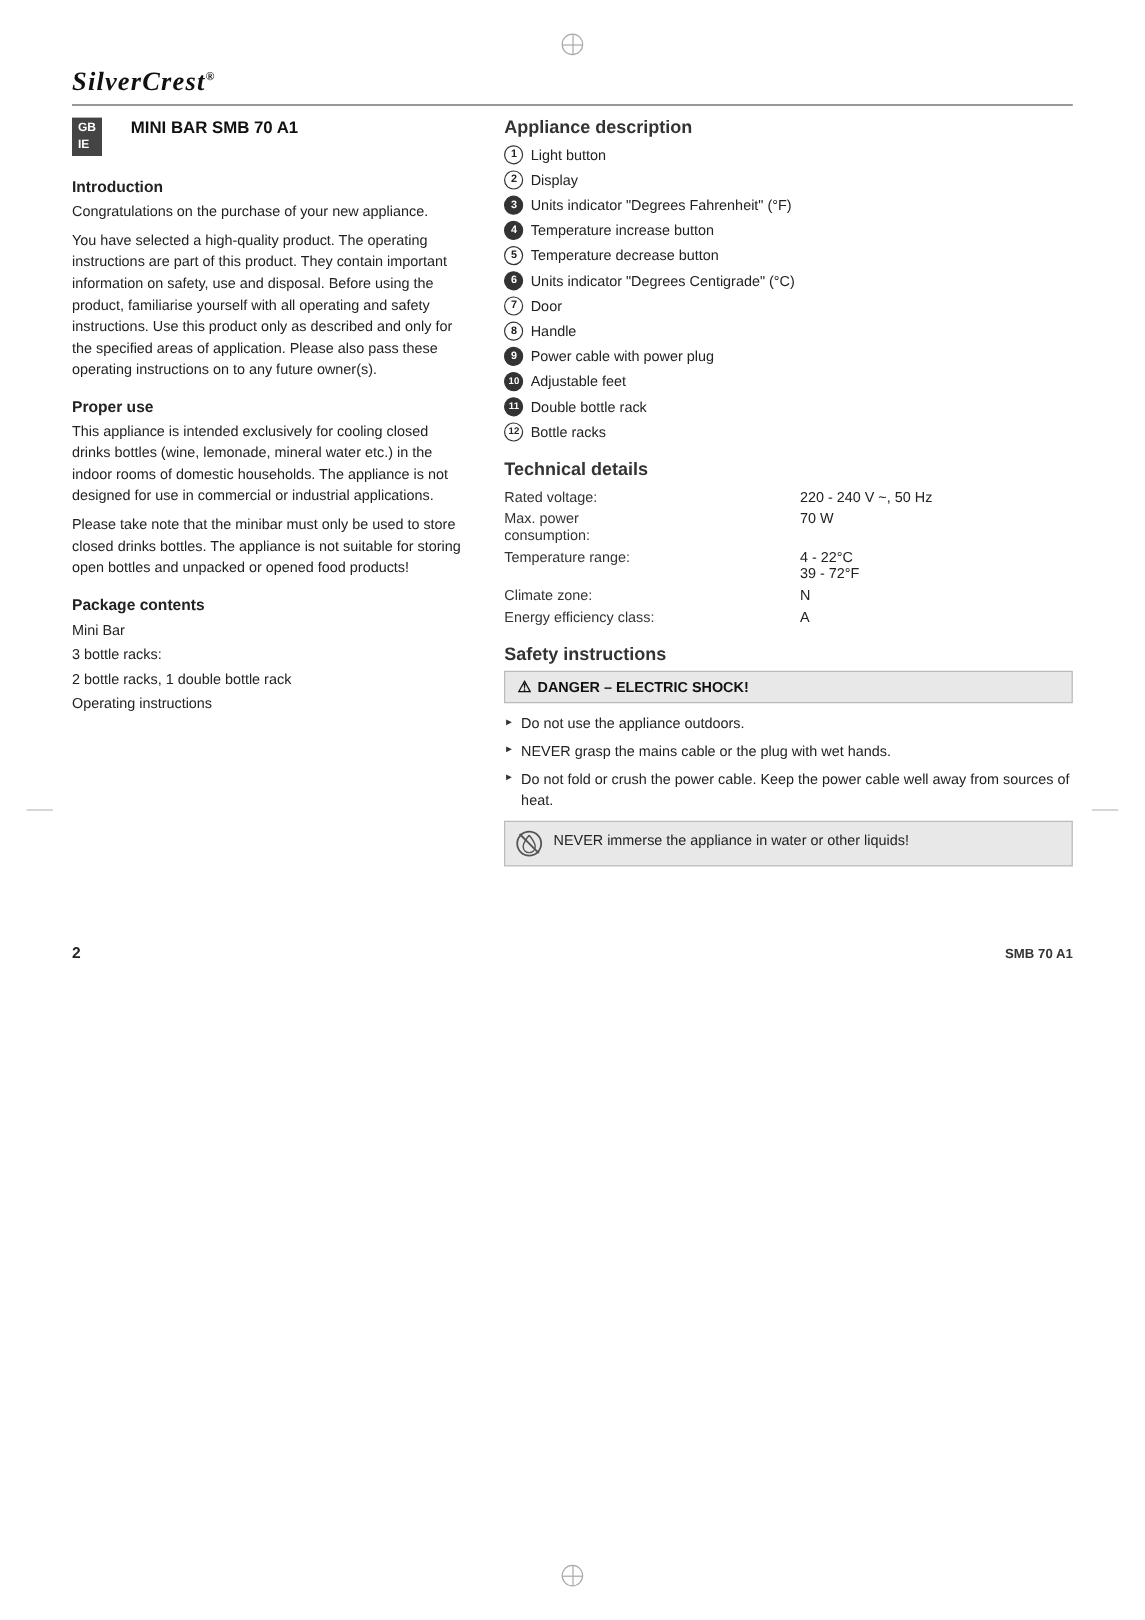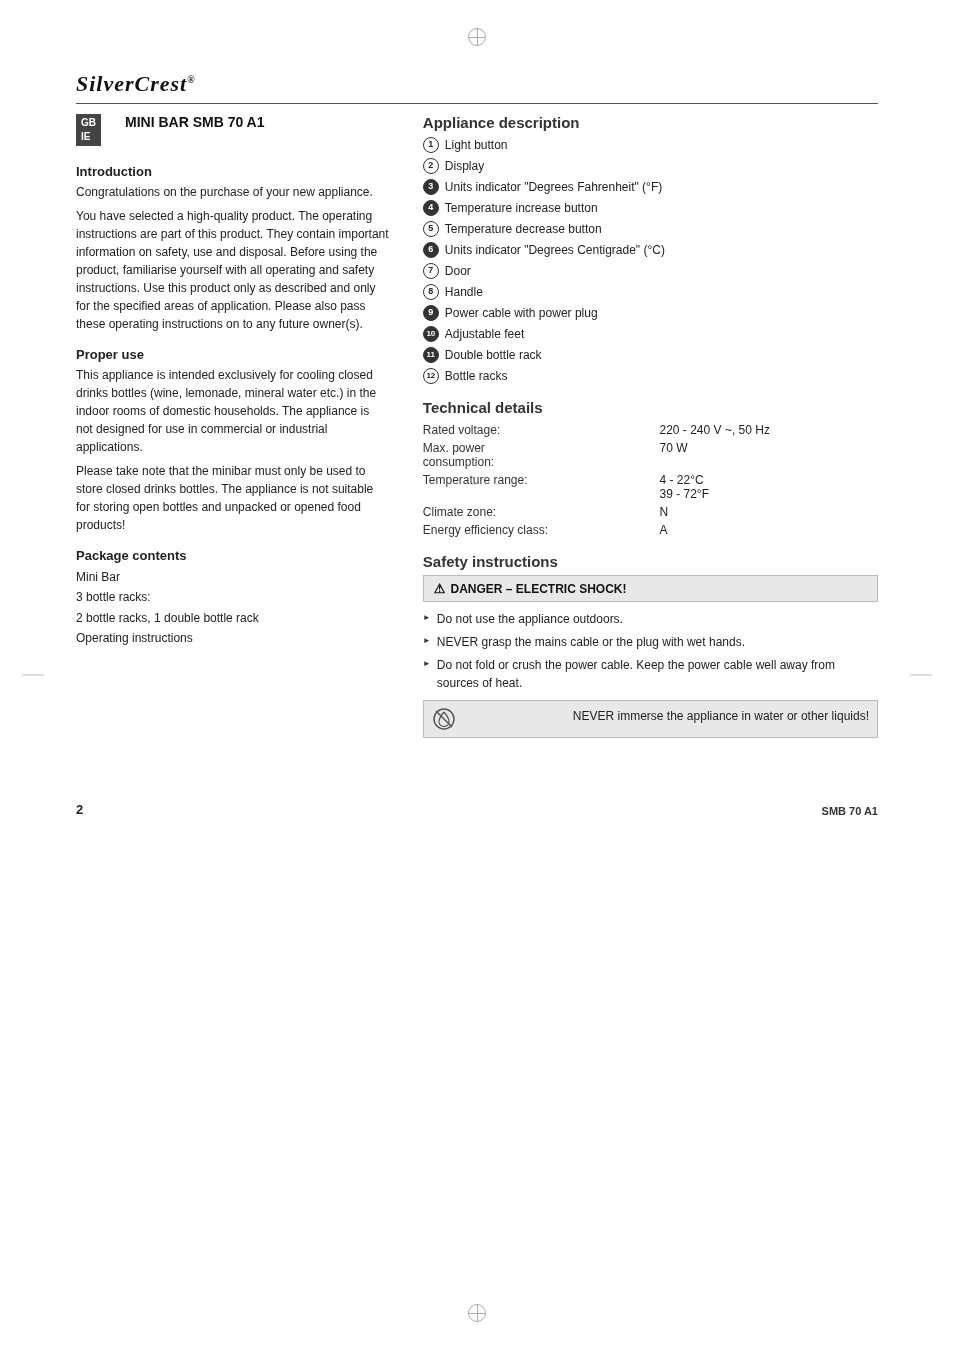--- a/index.html
+++ b/index.html
@@ -9,21 +9,21 @@
       font-size: 13px;
       color: #222;
       width: 954px;
       min-height: 1350px;
       position: relative;
     }
     .page {
       width: 954px;
       min-height: 1350px;
       background: #fff;
-      padding: 16px;
+      padding: 0;
       position: relative;
     }
     
     .crop-top-center, .crop-bottom-center {
       position: absolute;
       left: 50%;
       transform: translateX(-50%);
       display: flex;
       flex-direction: column;
       align-items: center;
@@ -217,21 +217,20 @@
 
     .safety-note {
       display: flex;
       align-items: flex-start;
       gap: 8px;
       font-size: 12px;
       line-height: 1.5;
       background: #e8e8e8;
       border: 1px solid #bbb;
       padding: 6px 8px;
-      justify-content: space-between;
     }
     .no-water-icon {
       width: 24px;
       height: 24px;
       flex-shrink: 0;
     }
 
     
     .footer {
       display: flex;

